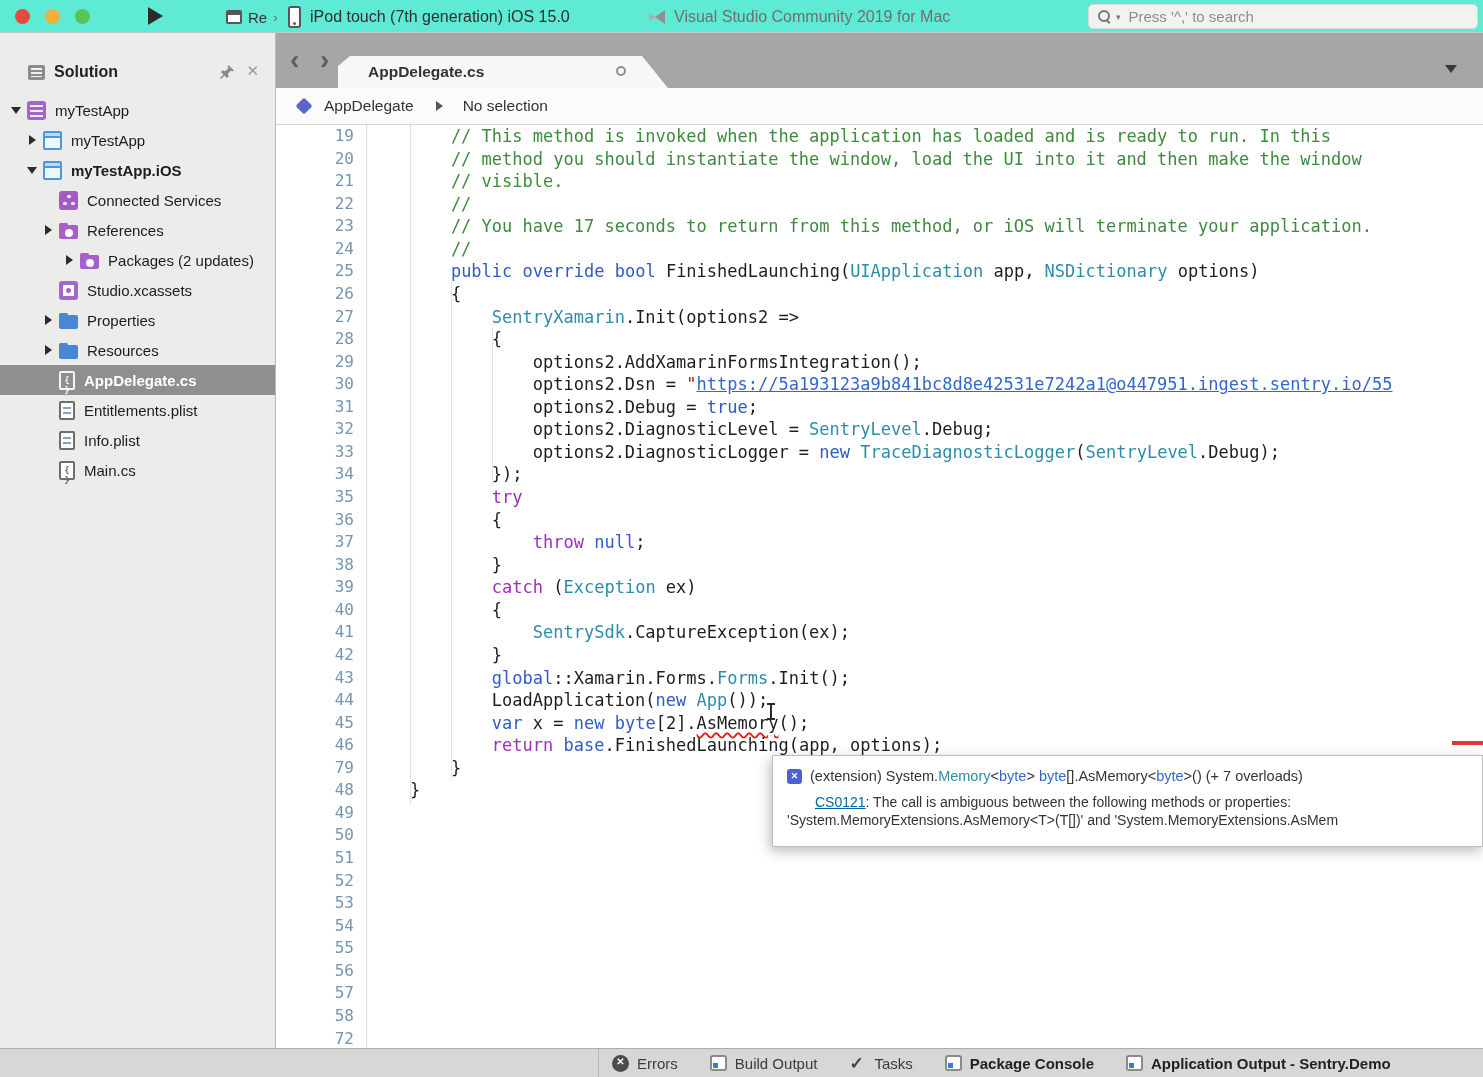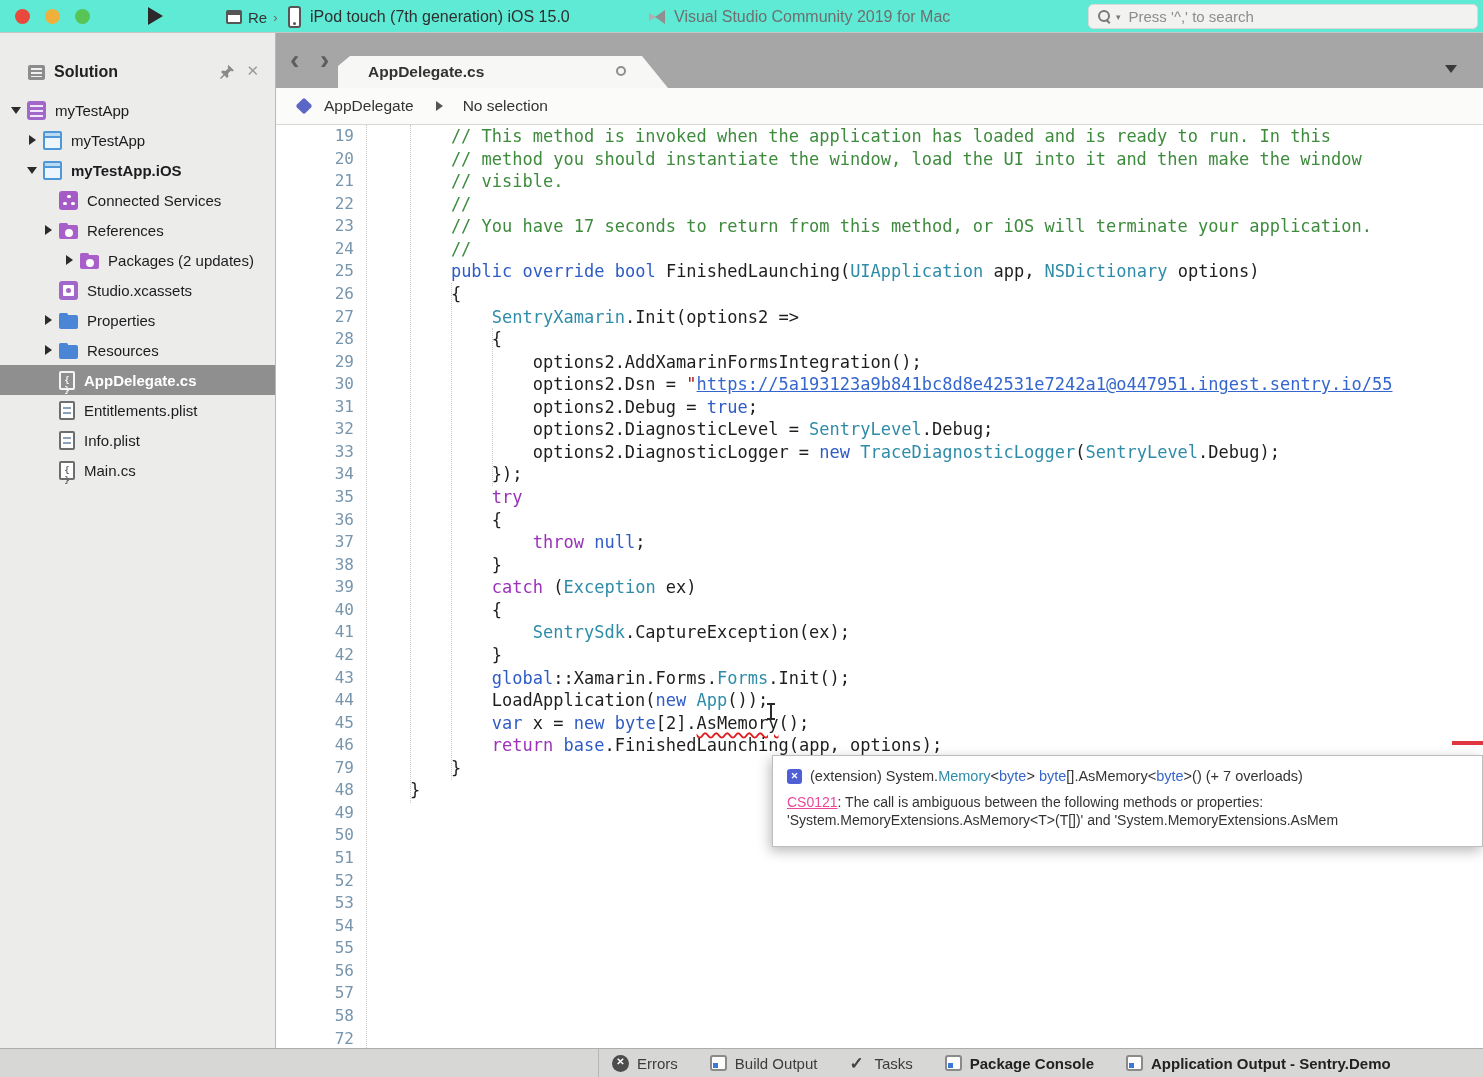--- a/index.html
+++ b/index.html
@@ -112,21 +112,21 @@
   .ibeam{position:absolute;left:494px;top:578px;width:2px;height:17px;background:#2a2a2a;}
   .ibeam::before,.ibeam::after{content:"";position:absolute;left:-3px;width:8px;height:2px;background:#2a2a2a;}
   .ibeam::before{top:0;} .ibeam::after{bottom:0;}
 
   
   .tooltip{position:absolute;left:496px;top:630px;width:711px;height:92px;background:#fff;border:1px solid #bdbdbd;box-shadow:-2px 4px 12px rgba(0,0,0,.28);padding:12px 0 0 14px;overflow:hidden;font-family:"Liberation Sans",sans-serif;}
   .tt-sig{display:flex;align-items:center;gap:8px;font-size:14.5px;color:#333;white-space:nowrap;margin-bottom:9px;}
   .ext-ico{width:15px;height:15px;background:#4f5fd6;border-radius:3px;color:#fff;font-size:9px;font-weight:bold;display:flex;align-items:center;justify-content:center;flex:none;}
   .tt-sig .t-typ{color:var(--syntax-type);} .tt-sig .t-kw{color:var(--syntax-link);}
   .tt-err{font-size:14px;color:#333;line-height:18px;white-space:nowrap;}
-  .tt-link{color:#ec4899;text-decoration:underline;cursor:pointer;}
+  .tt-link{color:#0369a1;text-decoration:underline;cursor:pointer;margin-left:28px;}
 
   
   .bottombar{position:absolute;left:0;top:1048px;width:1483px;height:29px;background:#d7d7d5;border-top:1px solid #adadab;}
   .bb-sep{position:absolute;left:598px;top:0;width:1px;height:100%;background:#b5b5b3;}
   .bb-items{position:absolute;left:612px;top:0;height:100%;display:flex;align-items:center;gap:32px;}
   .bitem{display:flex;align-items:center;gap:8px;font-size:15px;color:#3c3c3c;cursor:pointer;white-space:nowrap;}
   .bitem.bold{font-weight:bold;color:#222;}
   .i-errors{width:17px;height:17px;border-radius:50%;background:#4c4c4c;position:relative;flex:none;}
   .i-errors::after{content:"\2715";position:absolute;left:0;right:0;top:1.5px;text-align:center;color:#fff;font-size:10px;font-weight:bold;}
   .i-console{width:17px;height:16px;border:2px solid #8a8a8a;border-radius:3px;background:#fdfdfd;position:relative;flex:none;}

